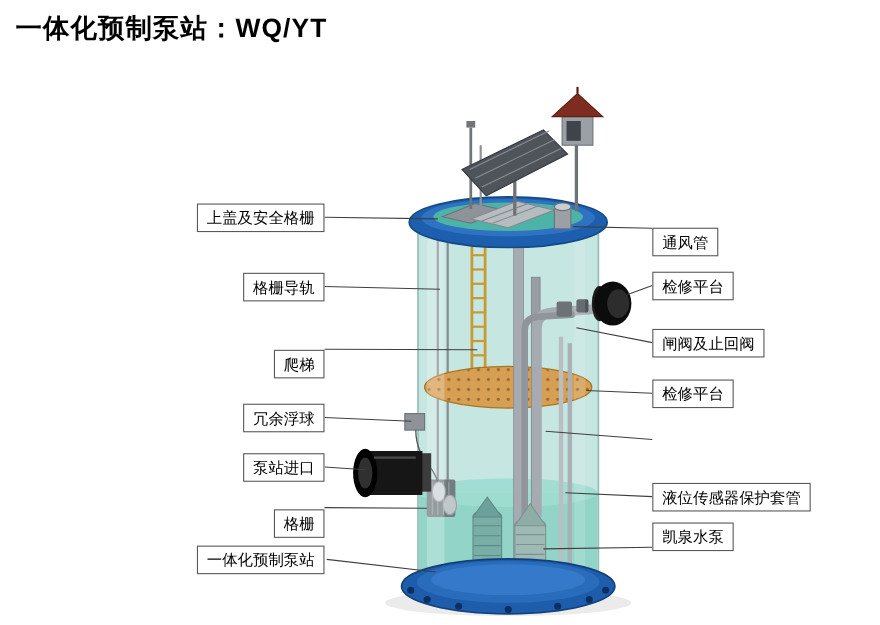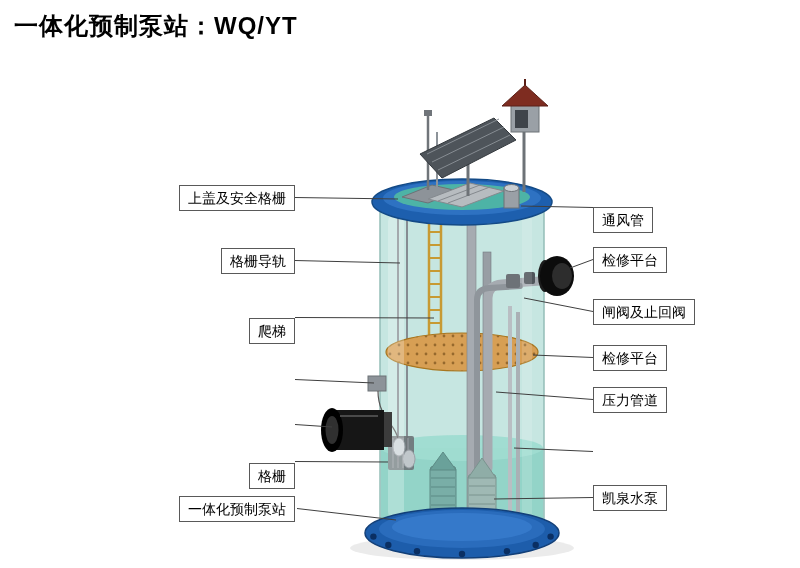--- a/index.html
+++ b/index.html
@@ -208,23 +208,25 @@
       <line x1="593" y1="357.5" x2="533" y2="355"></line>
       <line x1="593" y1="399.5" x2="496" y2="392"></line>
       <line x1="593" y1="451.5" x2="514" y2="448"></line>
       <line x1="593" y1="497.5" x2="494" y2="499"></line>
     </g>
   </svg>
 
   <div class="callout" style="top:185px;right:505px">上盖及安全格栅</div>
   <div class="callout" style="top:248px;right:505px">格栅导轨</div>
   <div class="callout" style="top:318px;right:505px">爬梯</div>
+  <div class="callout" style="top:367px;right:505px">冗余浮球</div>
+  <div class="callout" style="top:412px;right:505px">泵站进口</div>
   <div class="callout" style="top:463px;right:505px">格栅</div>
   <div class="callout" style="top:496px;right:505px">一体化预制泵站</div>
 
   <div class="callout" style="top:207px;left:593px">通风管</div>
   <div class="callout" style="top:247px;left:593px">检修平台</div>
   <div class="callout" style="top:345px;left:593px">检修平台</div>
   <div class="callout" style="top:299px;left:593px">闸阀及止回阀</div>
-  <div class="callout" style="top:387px;left:593px">压力管道</div>
-  <div class="callout" style="top:485px;left:593px">凯泉水泵</div>
+  <div class="callout" style="top:439px;left:593px">液位传感器保护套管</div>
+  <div class="callout" style="top:475px;left:593px">凯泉水泵</div>
 
 </div>
 
 </body></html>

